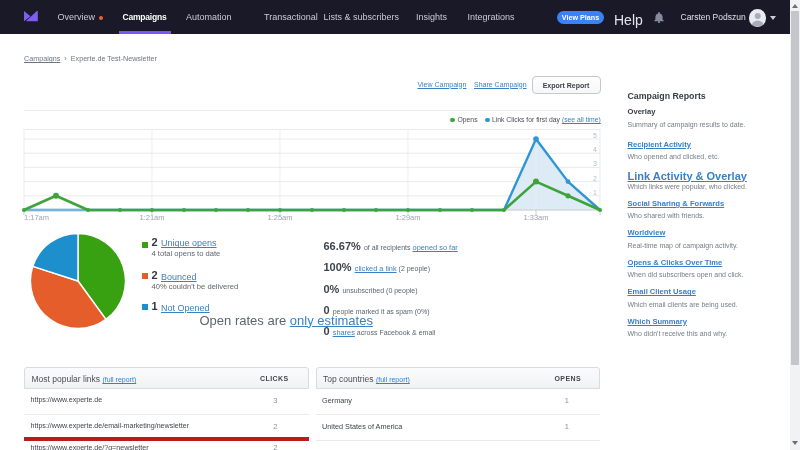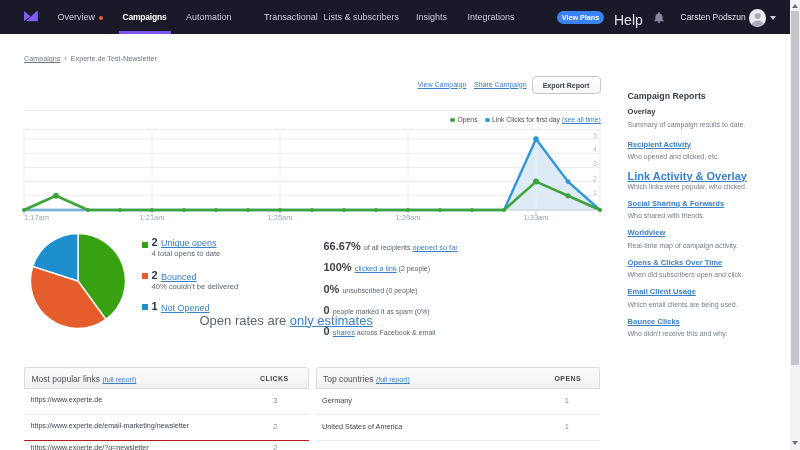--- a/index.html
+++ b/index.html
@@ -149,21 +149,21 @@
 
   <div class="abs" style="left:24px;top:367px;width:284.5px;height:83px;">
     <div style="height:21.5px;background:linear-gradient(#fbfbfc,#f1f2f3);border:1px solid #d8dbdf;border-radius:3px 3px 0 0;position:relative;">
       <span style="position:absolute;left:6.5px;top:6px;font-size:8.5px;color:#4a4f56;">Most popular links <span class="lk" style="font-size:7px;">(full report)</span></span>
       <span style="position:absolute;right:19px;top:7px;font-size:7px;font-weight:bold;color:#42464c;letter-spacing:.4px;">CLICKS</span>
     </div>
     <div style="height:26px;border-bottom:1px solid #e8eaed;position:relative;">
       <span style="position:absolute;left:6.5px;top:7.5px;font-size:7.1px;color:#3f444b;">https://www.experte.de</span>
       <span style="position:absolute;right:31px;top:7px;font-size:7.5px;color:#8a9099;">3</span>
     </div>
-    <div style="height:26px;border-bottom:1px solid #b91c1c;position:relative;">
+    <div style="height:26px;border-bottom:4px solid #b91c1c;position:relative;">
       <span style="position:absolute;left:6.5px;top:7.5px;font-size:7.1px;color:#3f444b;">https://www.experte.de/email-marketing/newsletter</span>
       <span style="position:absolute;right:31px;top:7px;font-size:7.5px;color:#8a9099;">2</span>
     </div>
     <div style="height:9.5px;position:relative;overflow:hidden;">
       <span style="position:absolute;left:6.5px;top:3px;font-size:7.1px;color:#3f444b;">https://www.experte.de/?q=newsletter</span>
       <span style="position:absolute;right:31px;top:2.5px;font-size:7.5px;color:#8a9099;">2</span>
     </div>
   </div>
   <div class="abs" style="left:315.5px;top:367px;width:284.5px;height:74px;">
     <div style="height:21.5px;background:linear-gradient(#fbfbfc,#f1f2f3);border:1px solid #d8dbdf;border-radius:3px 3px 0 0;position:relative;">
@@ -196,21 +196,21 @@
 
   <span class="abs lk" style="left:627.5px;top:228.4px;font-size:7.6px;font-weight:bold;">Worldview</span>
   <span class="abs" style="left:627.5px;top:241.8px;font-size:7px;color:#747d87;">Real-time map of campaign activity.</span>
 
   <span class="abs lk" style="left:627.5px;top:257.8px;font-size:7.6px;font-weight:bold;">Opens &amp; Clicks Over Time</span>
   <span class="abs" style="left:627.5px;top:271.2px;font-size:7px;color:#747d87;">When did subscribers open and click.</span>
 
   <span class="abs lk" style="left:627.5px;top:287.3px;font-size:7.6px;font-weight:bold;">Email Client Usage</span>
   <span class="abs" style="left:627.5px;top:300.7px;font-size:7px;color:#747d87;">Which email clients are being used.</span>
 
-  <span class="abs lk" style="left:627.5px;top:316.7px;font-size:7.6px;font-weight:bold;">Bounce Clicks</span>
+  <span class="abs lk" style="left:627.5px;top:316.7px;font-size:7.6px;font-weight:bold;">Which Summary</span>
   <span class="abs" style="left:627.5px;top:330.1px;font-size:7px;color:#747d87;">Who didn't receive this and why.</span>
 
   <div class="abs" style="left:790px;top:0;width:10px;height:450px;background:#f1f2f4;"></div>
   <span class="abs" style="left:792px;top:4px;width:0;height:0;border-left:3px solid transparent;border-right:3px solid transparent;border-bottom:4px solid #6b6e75;"></span>
   <div class="abs" style="left:791px;top:11px;width:8px;height:354px;background:#c5c6ca;"></div>
   <span class="abs" style="left:792px;top:441px;width:0;height:0;border-left:3px solid transparent;border-right:3px solid transparent;border-top:4px solid #6b6e75;"></span>
 
 </div>
 
 </body></html>

